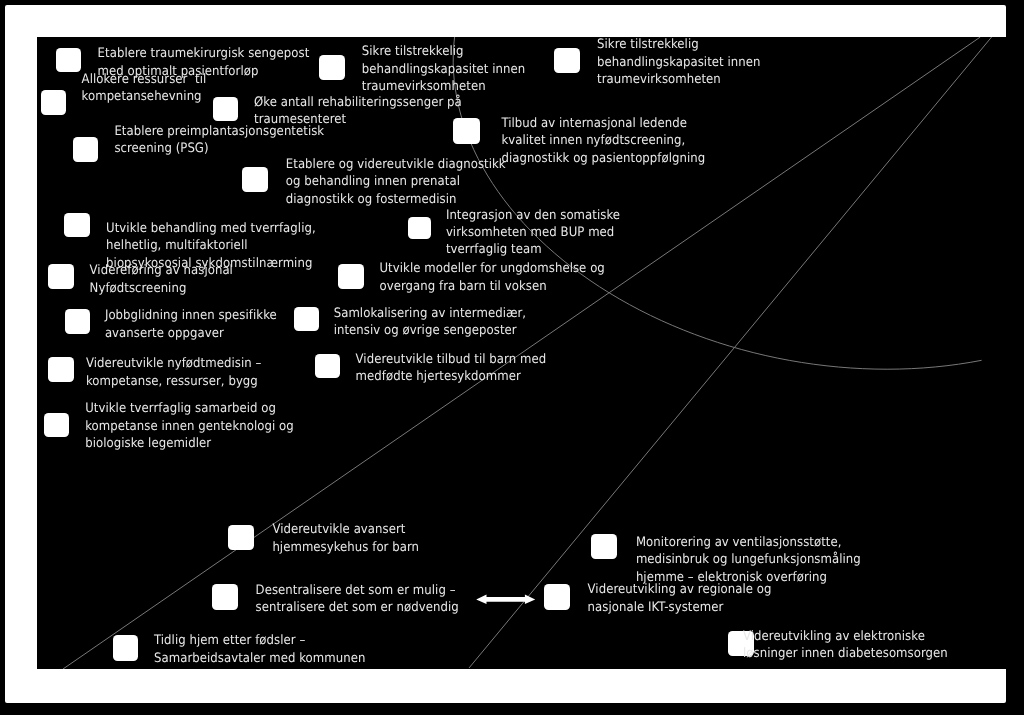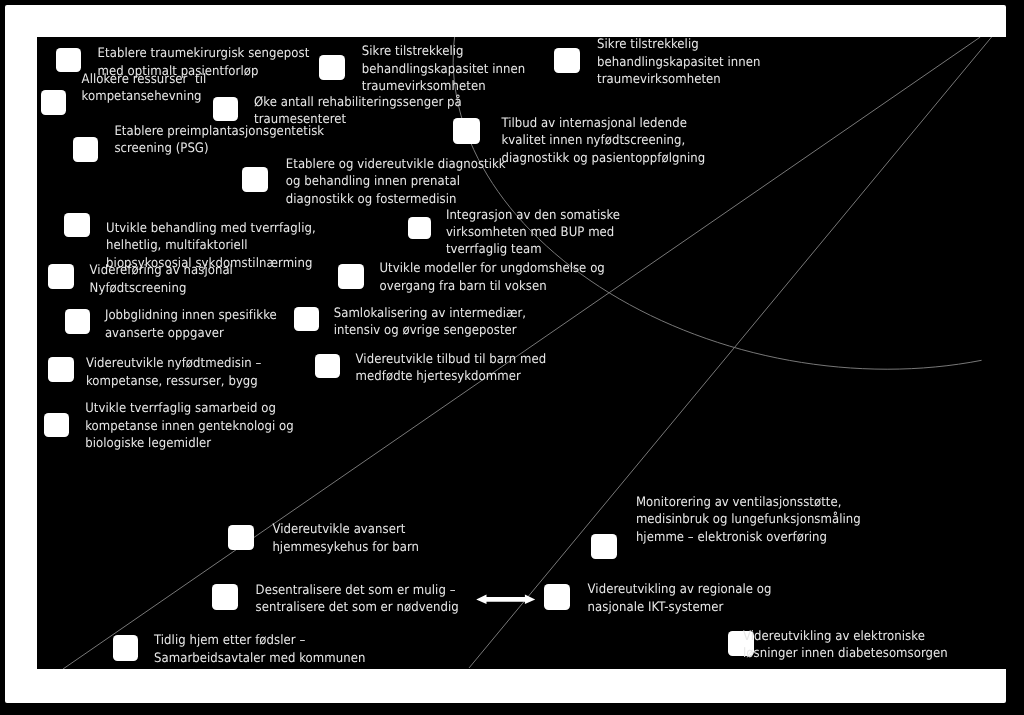--- a/index.html
+++ b/index.html
@@ -94,21 +94,21 @@
   <div class="item">
    <div class="bullet" style="left:7.2px;top:375.7px;width:25.2px;height:24.6px"></div>
    <div class="txt" style="left:48.2px;top:363.2px">Utvikle tverrfaglig samarbeid og<br>kompetanse innen genteknologi og<br>biologiske legemidler</div>
   </div>
   <div class="item">
    <div class="bullet" style="left:190.5px;top:487.5px;width:26.2px;height:25.6px"></div>
    <div class="txt" style="left:235.4px;top:484.3px">Videreutvikle avansert<br>hjemmesykehus for barn</div>
   </div>
   <div class="item">
    <div class="bullet" style="left:554.2px;top:496.6px;width:26.0px;height:25.0px"></div>
-   <div class="txt" style="left:598.9px;top:457px">Monitorering av ventilasjonsstøtte,<br>medisinbruk og lungefunksjonsmåling<br>hjemme – elektronisk overføring</div>
+   <div class="txt" style="left:598.9px;top:497px">Monitorering av ventilasjonsstøtte,<br>medisinbruk og lungefunksjonsmåling<br>hjemme – elektronisk overføring</div>
   </div>
   <div class="item">
    <div class="bullet" style="left:175.3px;top:547.0px;width:26.2px;height:26.2px"></div>
    <div class="txt" style="left:218.6px;top:545.0px">Desentralisere det som er mulig –<br>sentralisere det som er nødvendig</div>
   </div>
   <div class="item">
    <div class="bullet" style="left:507.1px;top:546.8px;width:26.0px;height:25.8px"></div>
    <div class="txt" style="left:550.6px;top:544.2px">Videreutvikling av regionale og<br>nasjonale IKT-systemer</div>
   </div>
   <div class="item">

